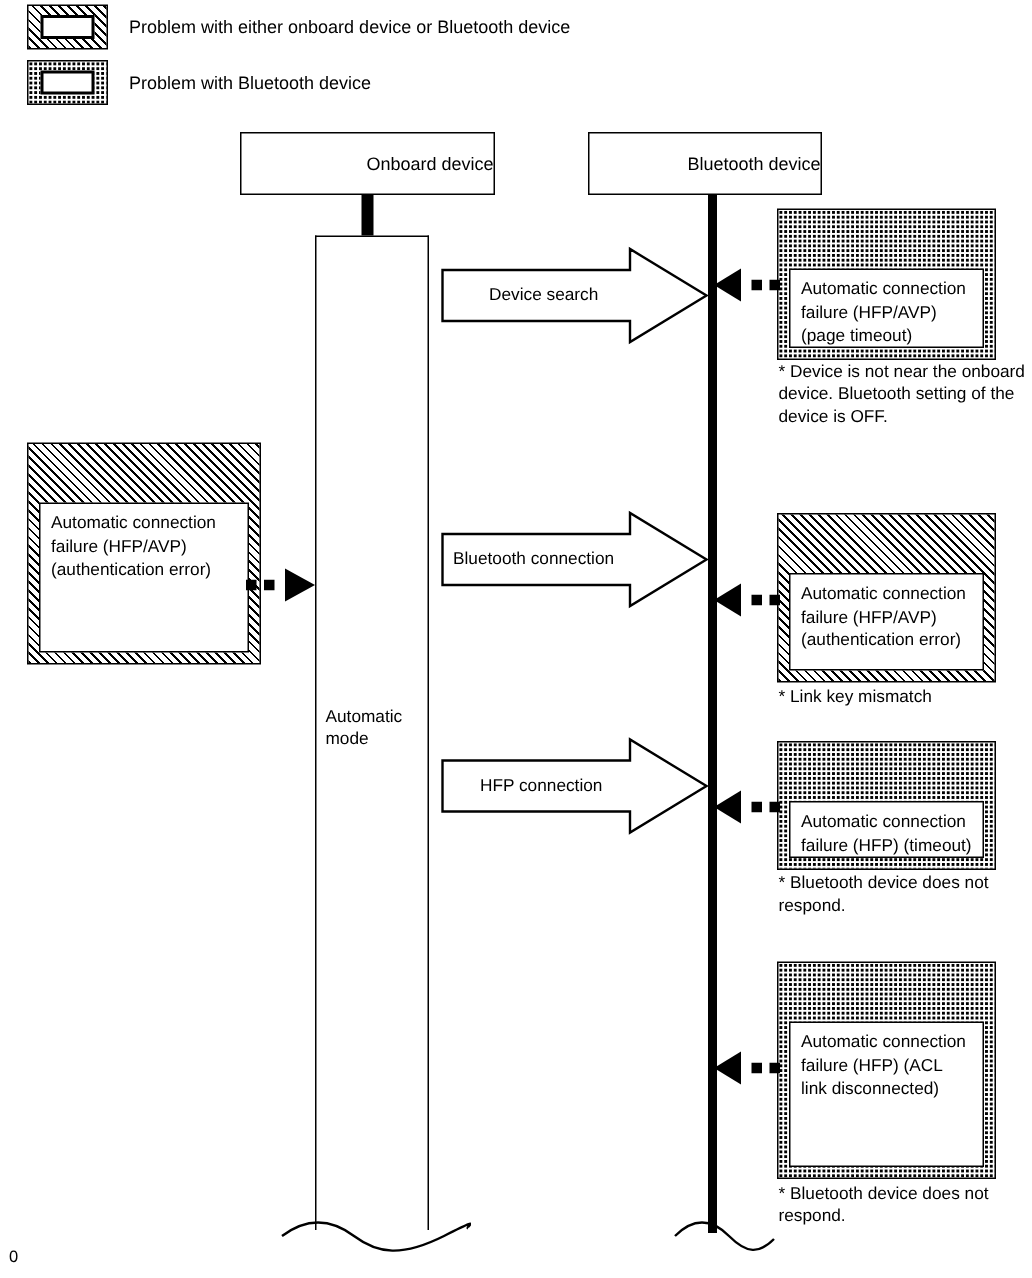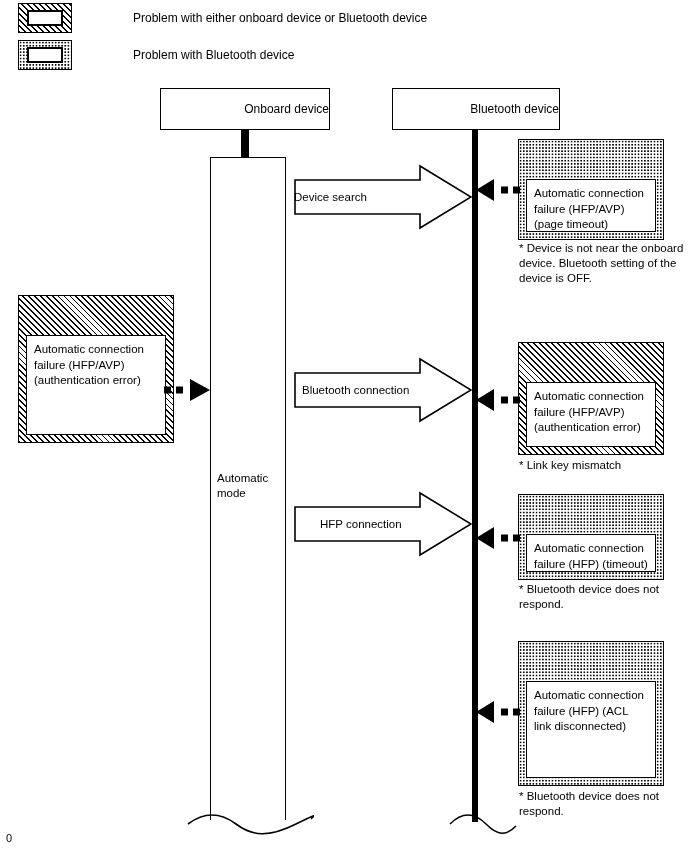--- a/index.html
+++ b/index.html
@@ -6,21 +6,21 @@
   body{
     width:688px;height:852px;position:relative;overflow:hidden;
     font-family:"Liberation Sans","DejaVu Sans",sans-serif;
     color:#000;
   }
   .abs{position:absolute;}
   .txt{font-size:11.5px;line-height:15px;color:#000;}
   .ctr{display:flex;align-items:center;justify-content:flex-end;text-align:center;}
 
   
-  #legend-row-1,#legend-row-2{display:flex;align-items:center;gap:47px;}
+  #legend-row-1,#legend-row-2{display:flex;align-items:center;}
   .legend-swatch{width:54px;height:30px;position:relative;box-sizing:border-box;}
   .legend-swatch .inner{
     position:absolute;left:8px;top:6px;right:8px;bottom:6px;
     background:#fff;border:2px solid #000;box-sizing:border-box;
   }
   .hatch-bg{
     background-color:#fff;
     background-image:repeating-linear-gradient(45deg,#000 0px,#000 1.3px,#fff 1.3px,#fff 4.2px);
     border:1px solid #000;
   }
@@ -88,21 +88,21 @@
   <div class="legend-swatch dot-bg">
     <div class="inner"></div>
   </div>
   <div class="legend-label">Problem with Bluetooth device</div>
 </div>
 
 <div class="abs hdr-box ctr" id="onboard-header" style="left:160px;top:88px;width:170px;height:42px;">
   <span>Onboard device</span>
 </div>
 
-<div class="abs hdr-box ctr" id="bluetooth-header" style="left:392px;top:88px;width:168px;height:42px;">
+<div class="abs hdr-box ctr" id="bluetooth-header" style="left:392px;top:88px;width:156px;height:42px;">
   <span>Bluetooth device</span>
 </div>
 
 <div class="abs stem" style="left:241px;top:130px;width:8px;height:28px;"></div>
 <div class="abs stem" style="left:472px;top:130px;width:6px;height:28px;"></div>
 
 <div class="abs" id="onboard-column" style="left:210px;top:157px;width:76px;height:663px;"></div>
 <div class="abs txt" style="left:217px;top:471px;width:64px;">
   <span>Automatic mode</span>
 </div>
@@ -117,26 +117,26 @@
 <div class="brk" style="left:448px;top:808px;">
   <svg width="70" height="36" viewBox="0 0 70 36">
     <path d="M2 16 C 14 4, 26 4, 38 16 S 58 28, 68 18" fill="none" stroke="#000" stroke-width="1.6"></path>
   </svg>
 </div>
 
 <div class="blockarrow" style="left:294px;top:164px;width:178px;height:66px;">
   <svg width="178" height="66" viewBox="0 0 178 66">
     <path d="M1 16 L126 16 L126 2 L177 33 L126 64 L126 50 L1 50 Z" fill="#ffffff" stroke="#000000" stroke-width="1.6" stroke-linejoin="miter"></path>
   </svg>
-  <div class="lbl" style="">
+  <div class="lbl" style="padding-left:32px;">
     <span>Device search</span>
   </div>
 </div>
 
-<div class="blockarrow" style="left:294px;top:357px;width:178px;height:66px;">
+<div class="blockarrow" style="left:294px;top:340px;width:178px;height:66px;">
   <svg width="178" height="66" viewBox="0 0 178 66">
     <path d="M1 16 L126 16 L126 2 L177 33 L126 64 L126 50 L1 50 Z" fill="#ffffff" stroke="#000000" stroke-width="1.6" stroke-linejoin="miter"></path>
   </svg>
   <div class="lbl" style="padding-left:8px;">
     <span>Bluetooth connection</span>
   </div>
 </div>
 
 <div class="blockarrow" style="left:294px;top:491px;width:202px;height:66px;">
   <svg width="178" height="66" viewBox="0 0 178 66">

